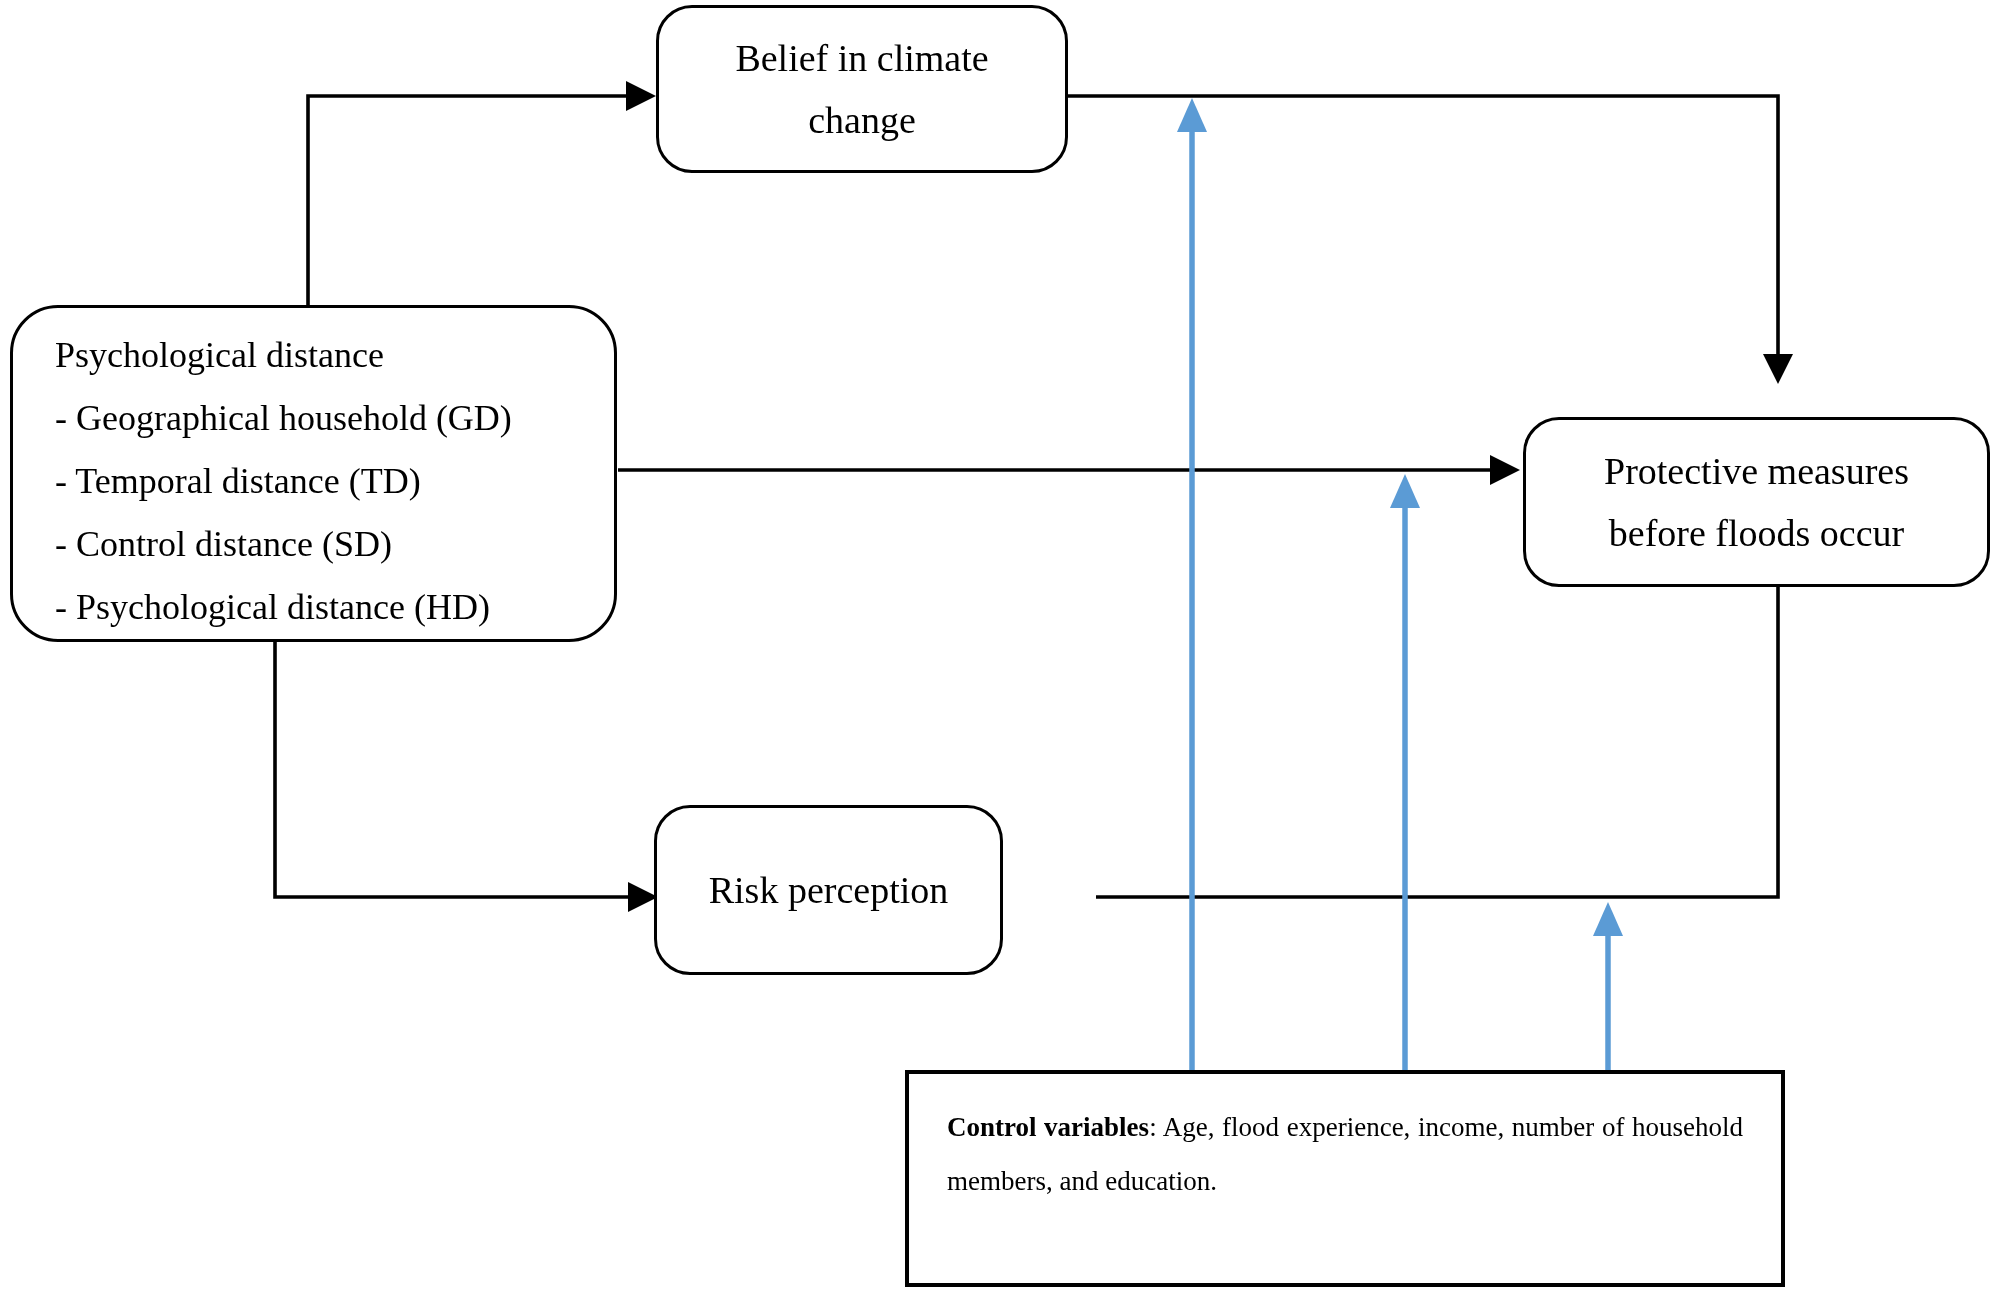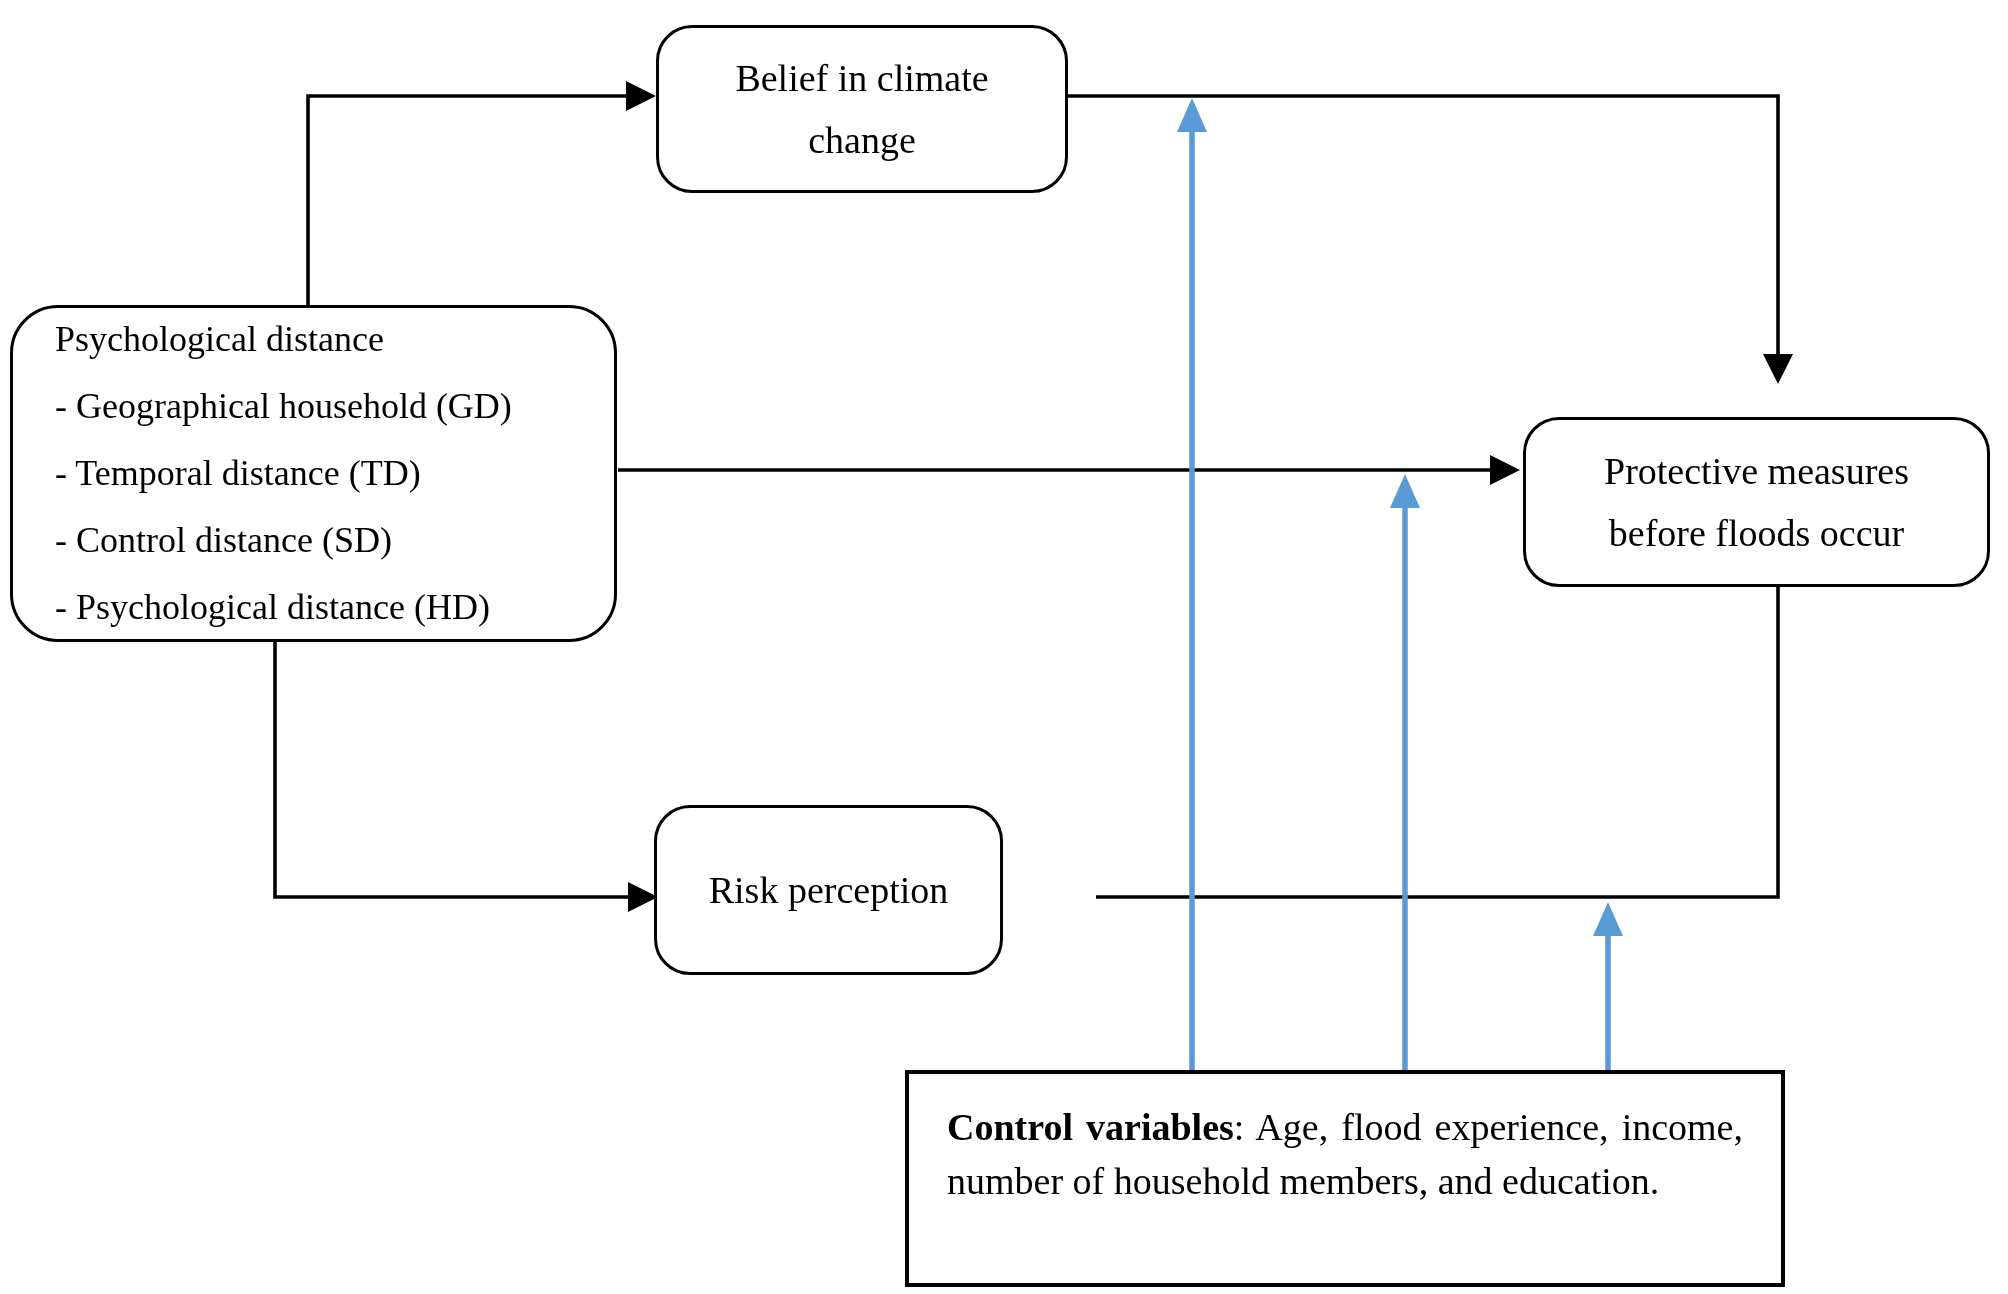--- a/index.html
+++ b/index.html
@@ -24,40 +24,40 @@
   .bf{fill:var(--c-accent_blue);stroke:none;}
   .box{
     position:absolute;box-sizing:border-box;
     border:3.6px solid var(--c-line_black);
     background:var(--c-background);
     display:flex;align-items:center;justify-content:center;
     text-align:center;
   }
   .rounded{border-radius:36px;}
   .box .lbl{font-size:38px;line-height:62px;}
-  #belief-box{left:656px;top:5px;width:412px;height:168px;margin-top:20px;}
+  #belief-box{left:656px;top:5px;width:412px;height:168px;}
   #belief-box .lbl{width:330px;}
   #psych-box{
     left:10px;top:305px;width:607px;height:337px;
     border-radius:48px;
-    flex-direction:column;align-items:flex-start;justify-content:space-between;
+    flex-direction:column;align-items:flex-start;justify-content:flex-end;
     text-align:left;padding-left:42px;
   }
   #psych-box .pline{font-size:36px;line-height:63px;white-space:nowrap;}
   #protective-box{left:1523px;top:385px;width:467px;height:170px;margin-top:32px;}
   #protective-box .lbl{width:380px;}
   #risk-box{left:654px;top:805px;width:349px;height:170px;}
   #control-box{
     left:905px;top:1070px;width:880px;height:217px;
     border-width:4.2px;border-radius:0;
     display:block;text-align:justify;
     padding:26px 38px 0 38px;
   }
   #control-box p{
-    margin:0;font-size:38px;line-height:54px;
+    margin:0;font-size:27px;line-height:54px;
   }
   #control-box .bold{font-weight:bold;}
 </style>
 </head>
 <body>
 
 <div id="canvas">
 
   <svg id="wires" width="2008" height="1294" viewBox="0 0 2008 1294">
 

